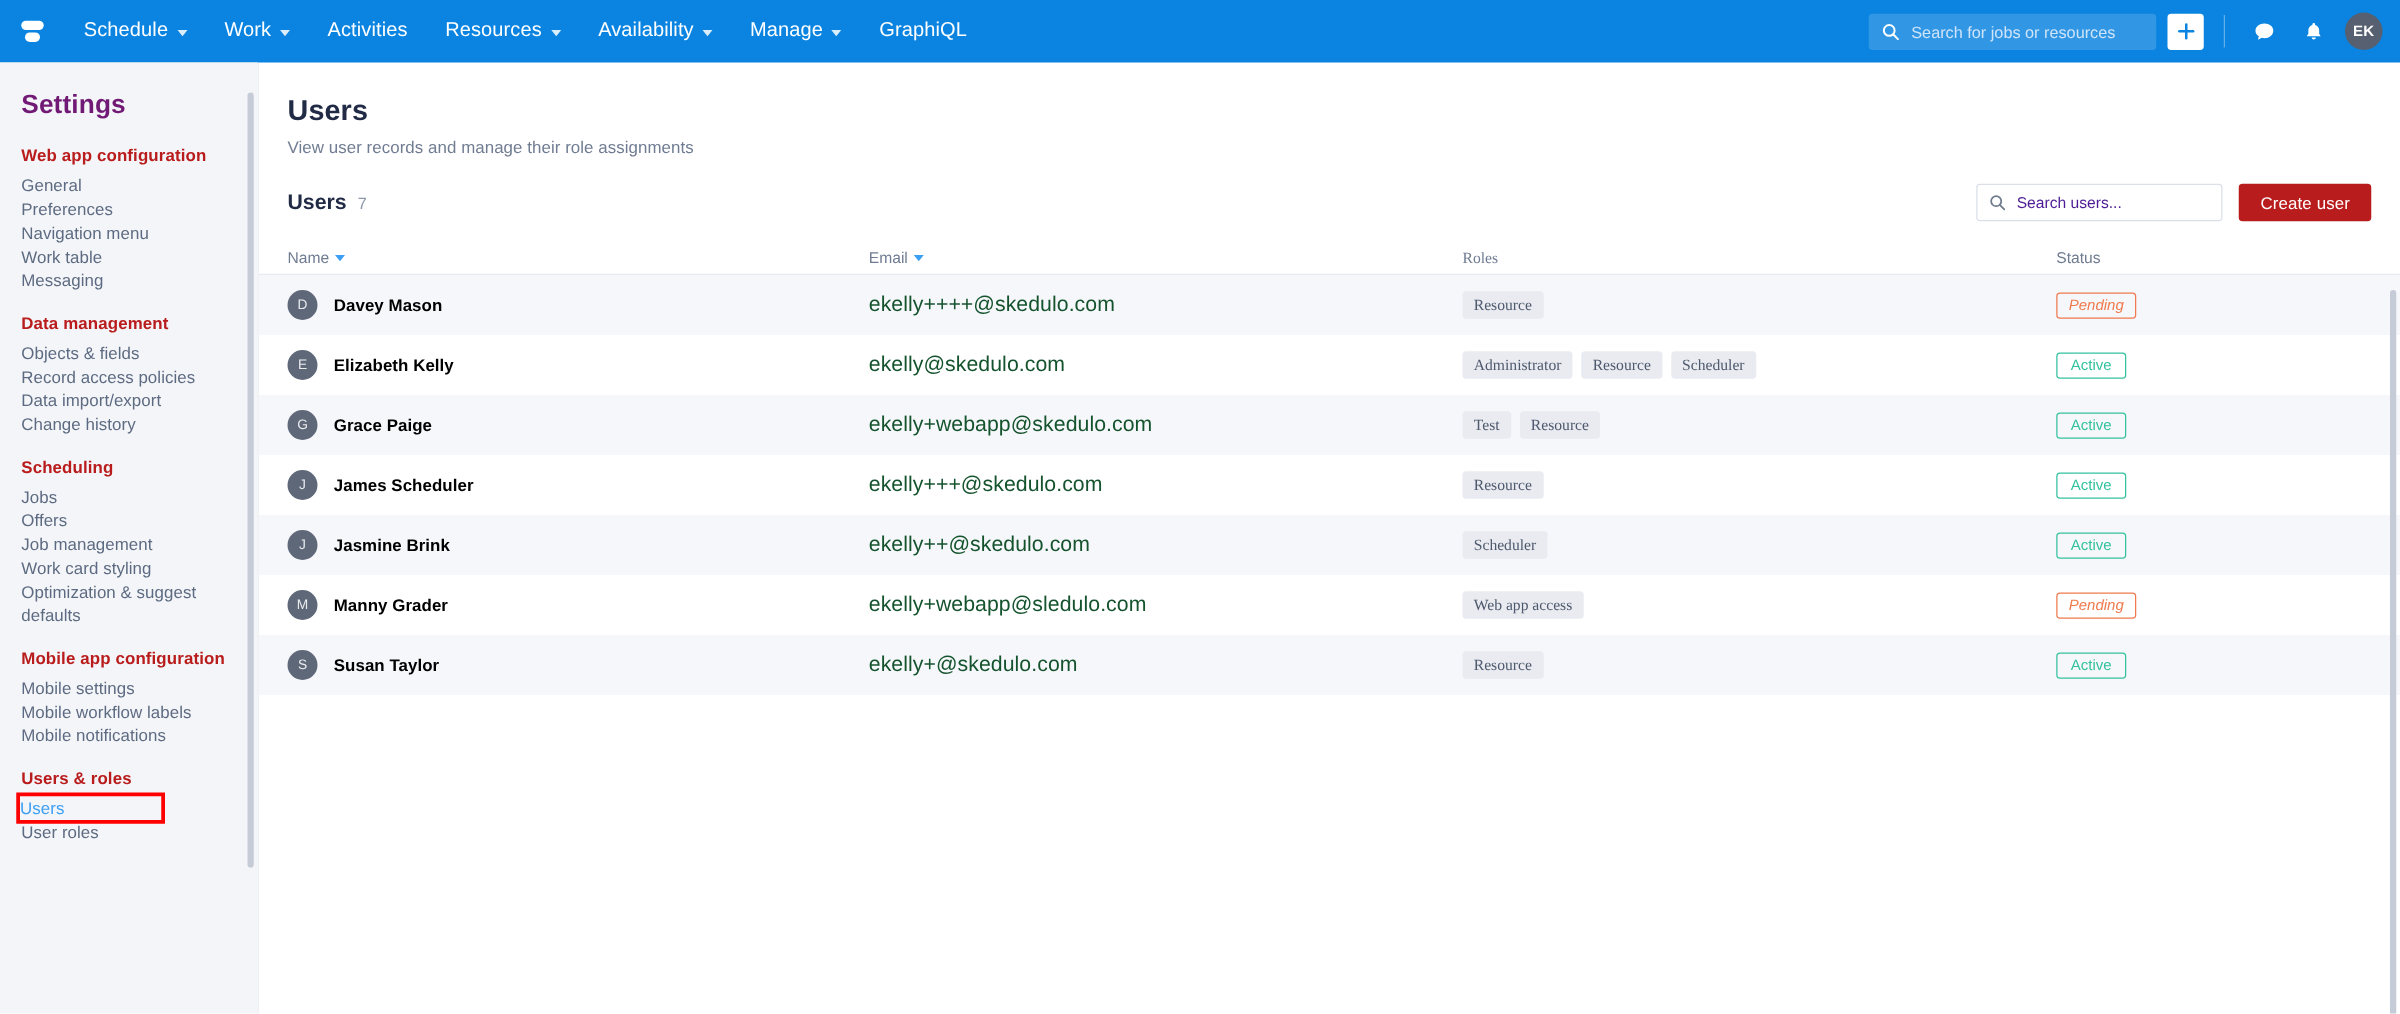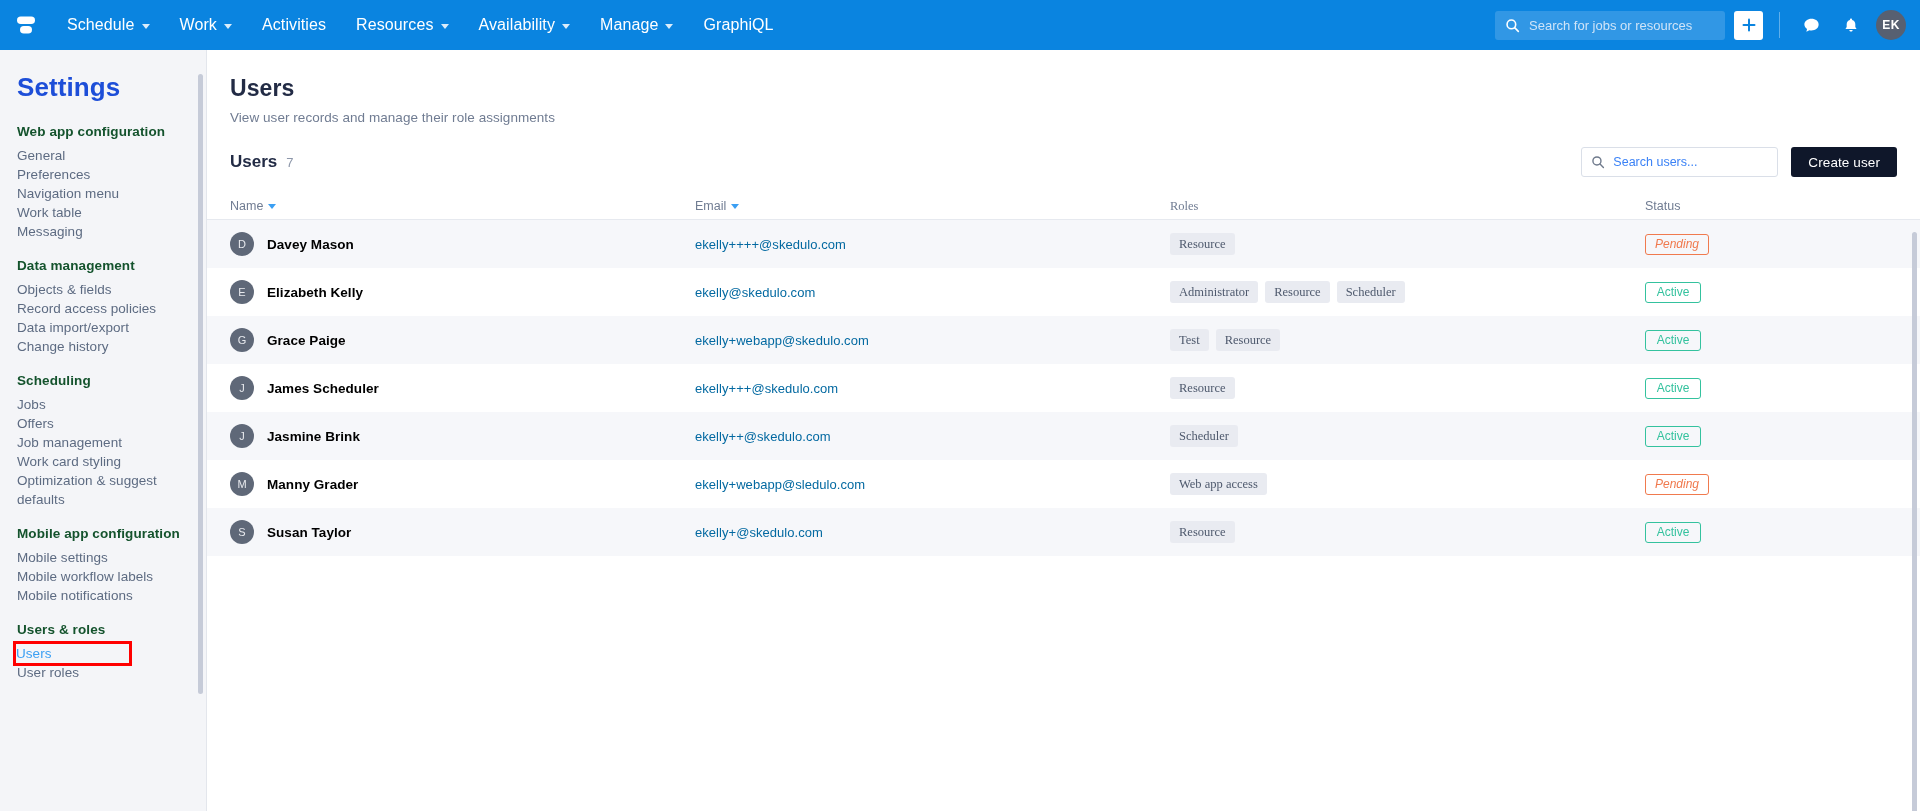--- a/index.html
+++ b/index.html
@@ -59,26 +59,26 @@
   
   .body-wrap { display: flex; flex: 1; min-height: 0; }
 
   
   .sidebar {
     width: 206px; flex: 0 0 206px; background: #f4f5f8;
     padding: 22px 0 0 0; position: relative; overflow: hidden;
   }
   .sb-inner { padding-left: 17px; padding-right: 10px; }
   .sb-title {
-    font-size: 26px; font-weight: bold; color: #1d4ed8; margin-bottom: 21px;
+    font-size: 21px; font-weight: bold; color: #701a75; margin-bottom: 21px;
     letter-spacing: .1px;
   }
   .sb-group { margin-bottom: 17px; }
   .sb-group-title {
-    font-size: 13.5px; font-weight: bold; color: #14532d; margin-bottom: 7px;
+    font-size: 13.5px; font-weight: bold; color: #b91c1c; margin-bottom: 7px;
     letter-spacing: .1px;
   }
   .sb-link {
     font-size: 13.5px; color: #5d6b82; line-height: 19px; padding: 0 0 0 0;
     cursor: pointer; display: block; margin-bottom: 0px; letter-spacing: .05px;
   }
   .sb-link.active { color: #3b9ff3; }
   .sb-link.boxed {
     outline: 3px solid #ff0000; outline-offset: 0px;
     display: block; width: 113px; padding-left: 0px;
@@ -101,23 +101,23 @@
   }
   .tb-left { display: flex; align-items: baseline; gap: 9px; }
   .tb-title { font-size: 17px; font-weight: bold; color: #222b45; }
   .tb-count { font-size: 13px; color: #8d97aa; }
   .tb-right { margin-left: auto; display: flex; align-items: center; gap: 13px; }
   .user-search {
     width: 197px; height: 30px; border: 1px solid #dadfe8; border-radius: 3px;
     background: #fff; display: flex; align-items: center; gap: 8px; padding: 0 9px;
     cursor: text;
   }
-  .user-search .ph { color: #3b82f6; font-size: 12.5px; }
+  .user-search .ph { color: #4c1d95; font-size: 12.5px; }
   .btn-primary {
-    height: 30px; background: #0f172a; color: #fff; border: none; border-radius: 3px;
+    height: 30px; background: #b91c1c; color: #fff; border: none; border-radius: 3px;
     font-size: 13.5px; padding: 0 17px; cursor: pointer;
     font-family: "Liberation Sans", sans-serif; letter-spacing: .1px;
   }
 
   
   .table { margin-top: 16px; width: 100%; }
   .thead {
     display: flex; align-items: center; height: 27px;
     border-bottom: 1px solid #e6e9ef; padding: 0 0 0 23px;
   }
@@ -137,21 +137,21 @@
     cursor: pointer;
   }
   .trow.odd { background: #f6f7fa; }
   .cell-name { display: flex; align-items: center; gap: 13px; }
   .row-avatar {
     width: 24px; height: 24px; border-radius: 50%; background: #5f6878;
     color: #e8eaee; font-size: 11px; display: flex; align-items: center; justify-content: center;
     flex: 0 0 24px;
   }
   .row-name { font-size: 13.5px; font-weight: bold; color: #000000; letter-spacing: .05px; }
-  .row-email { font-size: 13px; color: #0369a1; letter-spacing: .05px; }
+  .row-email { font-size: 17px; color: #14532d; letter-spacing: .05px; }
   .badges { display: flex; gap: 7px; flex-wrap: wrap; }
   .role-badge {
     background: #e9ebf1; color: #4e596d; font-size: 12.5px;
     border-radius: 3px; padding: 4px 9px; line-height: 14px;
   }
   .status-badge {
     display: inline-flex; align-items: center; justify-content: center;
     height: 21px; min-width: 56px; padding: 0 9px; border-radius: 3px;
     font-size: 12px; background: transparent; border: 1px solid;
   }

